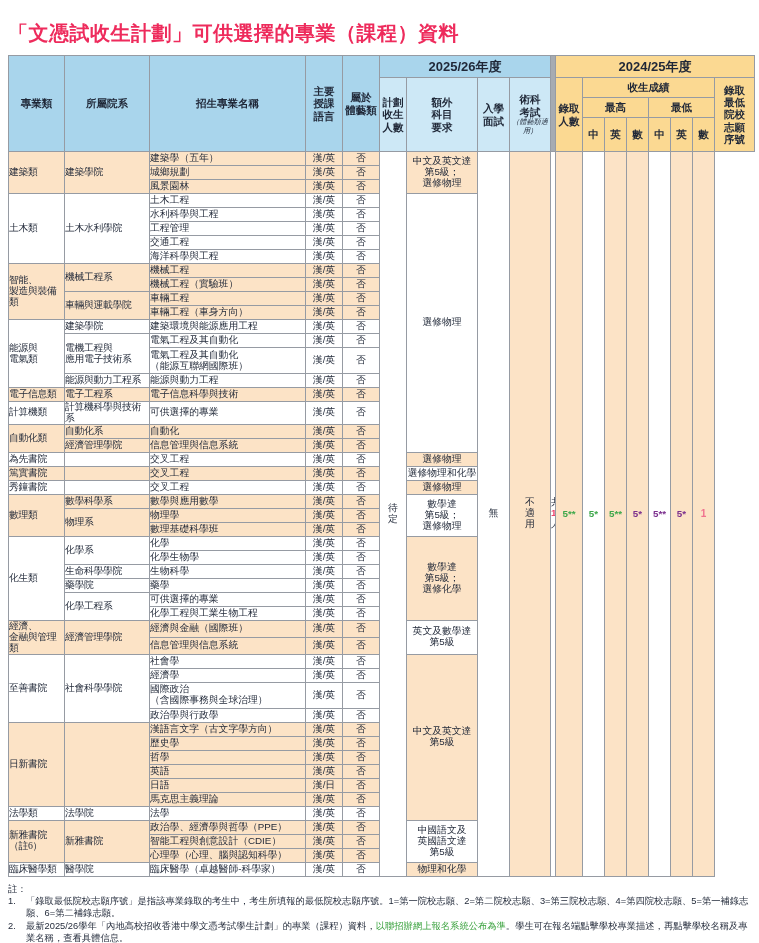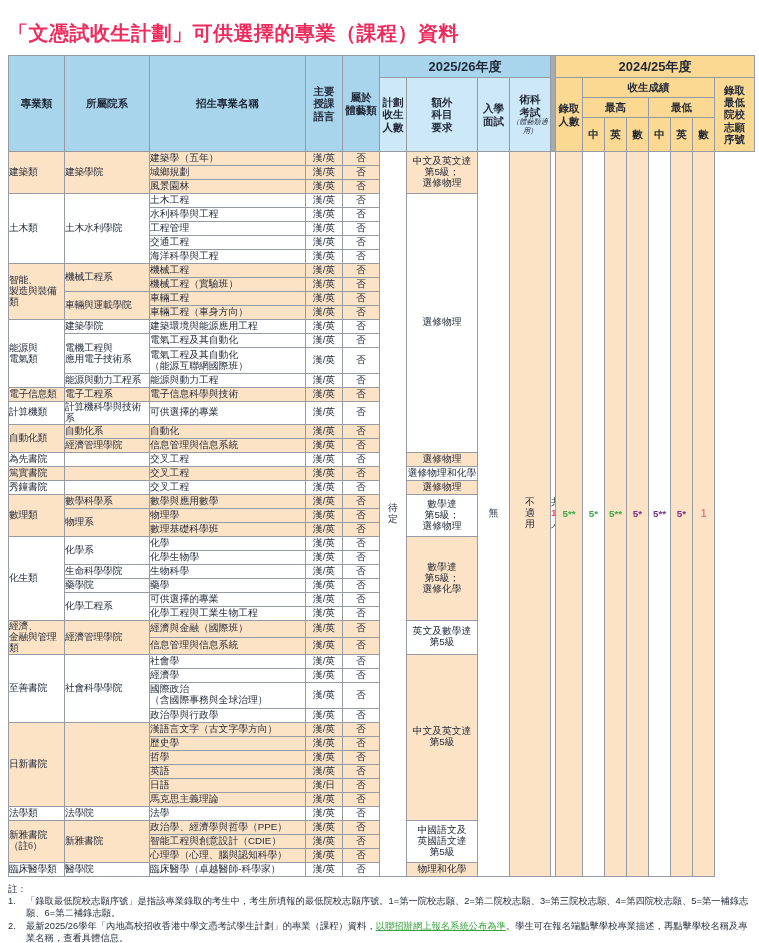--- a/index.html
+++ b/index.html
@@ -37,21 +37,21 @@
   .grade-high{color:var(--c-high,#3ea84b);font-weight:bold;font-size:9.8px;text-align:center;}
   .grade-low{color:var(--c-low,#7b2e8d);font-weight:bold;font-size:9.8px;text-align:center;}
   .choice{color:var(--c-choice,#f0728f);font-weight:bold;font-size:10px;text-align:center;}
   .redline{color:var(--c-red,#ef436b);font-weight:bold;}
   .skill-note{font-size:7.5px;font-style:italic;font-weight:normal;transform:scale(0.95);}
   .notes{margin:6px 0 0 8px;width:745px;font-size:9.3px;line-height:1.32;color:#1f2737;}
   .notes-label{font-weight:normal;}
   .note-item{display:flex;}
   .note-num{width:18px;flex:0 0 18px;}
   .note-text{flex:1;}
-  .link-green{color:var(--c-link,#3aa23e);text-decoration:underline;cursor:pointer;}
+  .link-green{color:var(--c-link,#3aa23e);cursor:pointer;}
 </style>
 </head>
 <body style="--c-title: #ee2b5c; --c-hblue: #a9d5ec; --c-hblue-lt: #cde8f6; --c-htan: #fbd992; --c-tint: #fce3c6; --c-high: #3ea84b; --c-low: #7b2e8d; --c-red: #ef436b; --c-choice: #f0728f; --c-link: #3aa23e;">
 
 <div class="title">「文憑試收生計劃」可供選擇的專業（課程）資料</div>
 
 <div id="table-container">
     <table id="main-table">
       <colgroup>
         <col style="width: 56px;">

